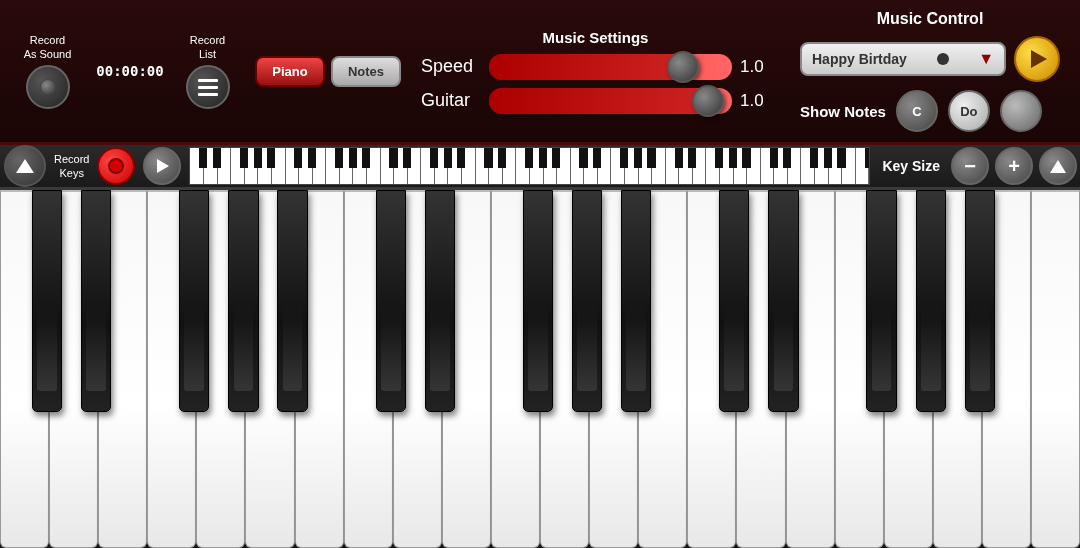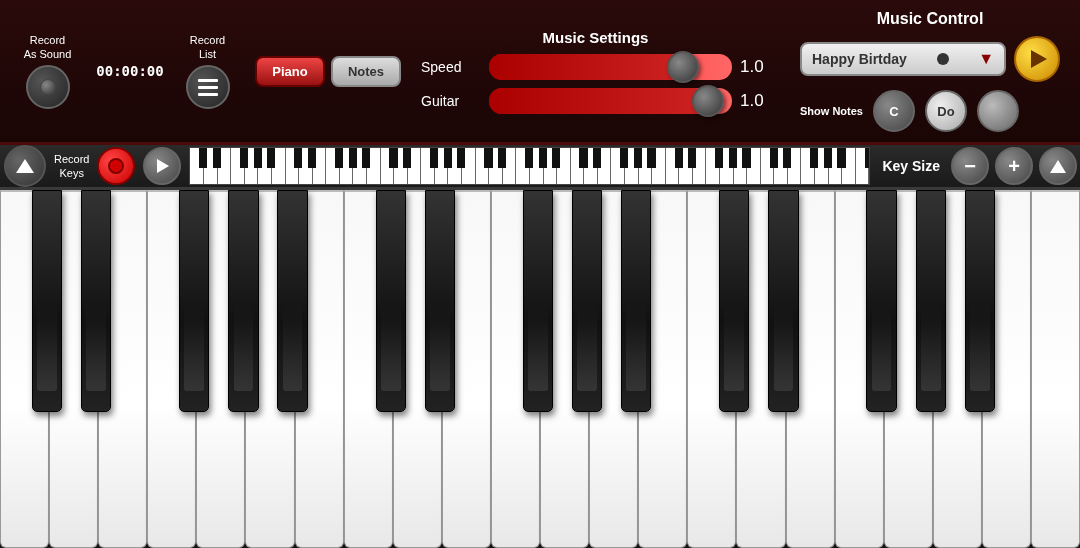--- a/index.html
+++ b/index.html
@@ -149,21 +149,21 @@
       text-align: center;
     }
     .slider-row {
       width: 100%;
       display: flex;
       align-items: center;
       gap: 8px;
     }
     .slider-label {
       color: white;
-      font-size: 14px;
+      font-size: 18px;
       min-width: 60px;
     }
     .slider-track {
       flex: 1;
       height: 26px;
       background: linear-gradient(90deg, #cc0000 0%, #ff4444 50%, #ff6666 100%);
       border-radius: 13px;
       position: relative;
       display: flex;
       align-items: center;
@@ -255,21 +255,21 @@
       border-left: 16px solid #663300;
       margin-left: 3px;
     }
     .show-notes-row {
       display: flex;
       align-items: center;
       gap: 10px;
     }
     .show-notes-label {
       color: white;
-      font-size: 11px;
+      font-size: 15px;
       font-weight: bold;
     }
     .note-btn {
       width: 42px;
       height: 42px;
       border-radius: 50%;
       background: radial-gradient(circle at 35% 35%, #888, #444);
       border: 2px solid #666;
       display: flex;
       align-items: center;

